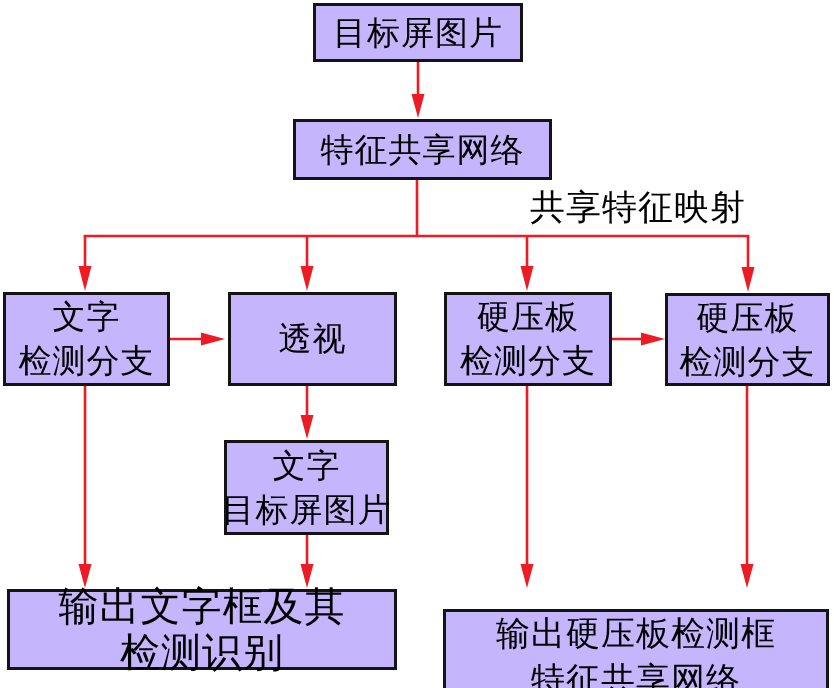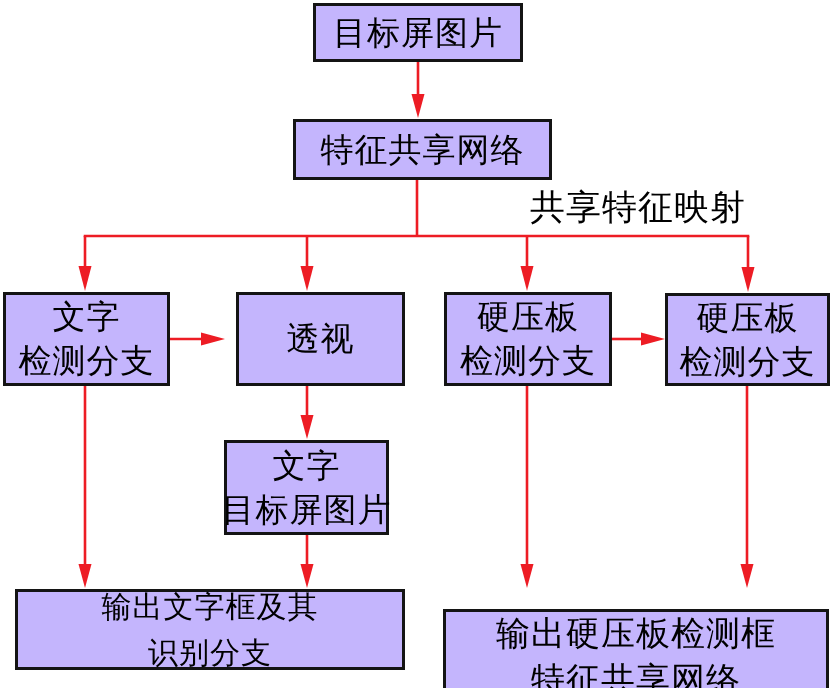--- a/index.html
+++ b/index.html
@@ -64,42 +64,42 @@
     <span>特征共享网络</span>
   </div>
 
   <div class="free-label" style="left:516px; top:188px; width:244px;">共享特征映射</div>
 
   <div class="box" style="left:3px; top:292px; width:167px; height:94px;">
     <span>文字</span>
     <span>检测分支</span>
   </div>
 
-  <div class="box" style="left:236px; top:292px; width:169px; height:94px;">
+  <div class="box" style="left:228px; top:292px; width:169px; height:94px;">
     <span>透视</span>
   </div>
 
   <div class="box" style="left:444px; top:292px; width:168px; height:94px;">
     <span>硬压板</span>
     <span>检测分支</span>
   </div>
 
   <div class="box" style="left:665px; top:293px; width:165px; height:93px;">
     <span>硬压板</span>
     <span>检测分支</span>
   </div>
 
   <div class="box" style="left:224px; top:440px; width:165px; height:95px;">
     <span>文字</span>
     <span>目标屏图片</span>
   </div>
 
-  <div class="box" style="left:15px; top:589px; width:390px; height:81px; font-size:30px; line-height:46px;">
+  <div class="box" style="left:7px; top:589px; width:390px; height:81px; font-size:40px; line-height:46px;">
     <span>输出文字框及其</span>
-    <span>识别分支</span>
+    <span>检测识别</span>
   </div>
 
   <div class="box" style="left:443px; top:589px; width:386px; height:96px; font-size:34px; line-height:46px;margin-top:20px;">
     <span>输出硬压板检测框</span>
     <span>特征共享网络</span>
   </div>
 
   <svg class="connectors" width="834" height="688" viewBox="0 0 834 688">
 
     <g>

